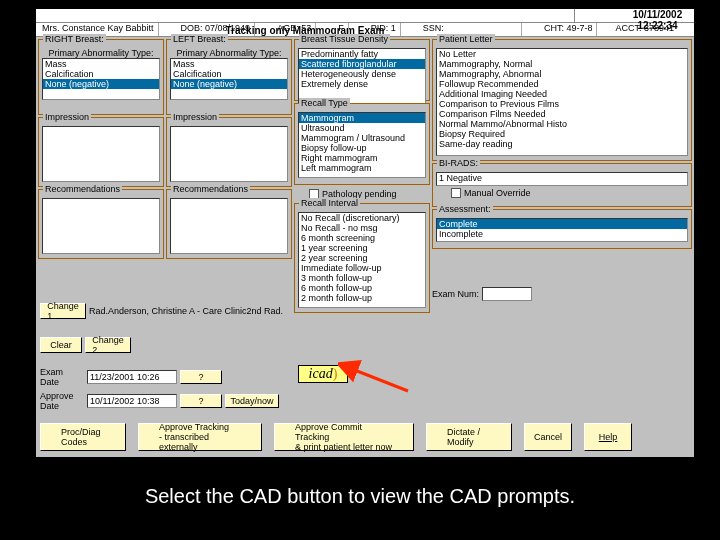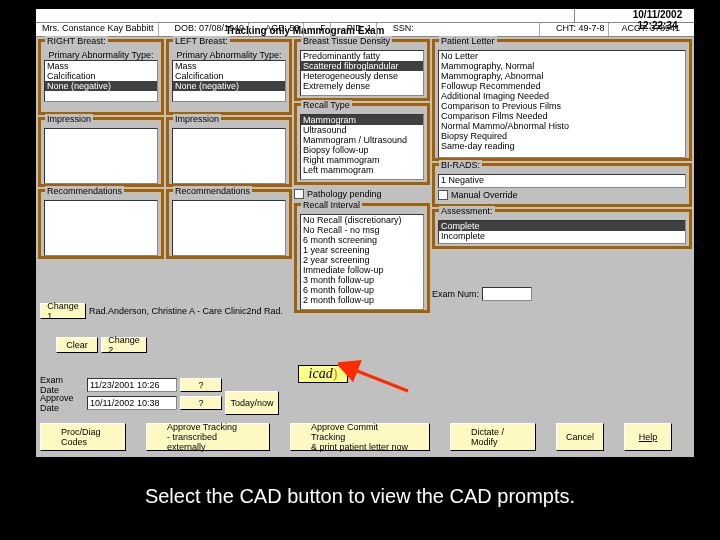--- a/index.html
+++ b/index.html
@@ -28,64 +28,64 @@
   .title-main { flex: 1; text-align: center; font-weight: bold; margin-top: 16px; }
   .title-ts { width: 120px; text-align: center; font-weight: bold; border-left: 1px solid #888; padding-left: 46px; }
   .info-row {
     display: flex;
     background: #fff;
     border-bottom: 1px solid #888;
     height: 14px;
     font-size: 9px;
     padding: 0 2px;
   }
-  .info-row span { margin-right: 12px; white-space: nowrap; }
+  .info-row span { margin-right: 18px; white-space: nowrap; }
   .info-seg { border-right: 1px solid #aaa; padding: 0 4px; }
   .panels {
     display: flex;
     padding: 2px 2px 2px 2px;
     gap: 2px;
     height: 280px;
   }
   .col { display: flex; flex-direction: column; gap: 2px; }
   .col1 { width: 126px; }
   .col2 { width: 126px; }
   .col3 { width: 136px; }
   .col4 { width: 140px; flex:1; }
 
   .group {
-    border: 3px solid #a16207;
+    border: 1px solid #a16207;
     background: #c0c0c0;
     position: relative;
     padding: 8px 3px 3px 3px;
   }
   .group-title {
     position: absolute;
     top: -6px; left: 4px;
     background: #c0c0c0;
     font-size: 9px;
     padding: 0 2px;
   }
   .listbox {
     background: #fff;
     border: 1px inset #888;
     font-size: 9px;
     overflow: hidden;
   }
   .listbox .item { padding: 0 2px; white-space: nowrap; overflow: hidden; }
-  .listbox .item.selected { background: #404040; color: #fff; }
+  .listbox .item.selected { background: #0369a1; color: #fff; }
   .textbox {
     background: #fff;
     border: 1px inset #888;
     height: 48px;
   }
   .impr-h { height: 56px; }
   .rec-h { height: 56px; }
 
-  .checkbox { font-size: 9px; display: flex; align-items: center; gap: 3px; margin: 2px 0; }
+  .checkbox { font-size: 9px; display: flex; align-items: center; gap: 3px; margin: 2px 15px; }
   .checkbox .box { width: 10px; height: 10px; background: #fff; border: 1px solid #555; }
 
   .bottom-area {
     position: absolute;
     left: 2px; right: 2px;
     top: 286px;
     bottom: 2px;
   }
   .btn {
     background: #fef9c3;
@@ -108,21 +108,21 @@
     overflow: hidden;
   }
   .lbl { font-size: 9px; }
 
   .row { display: flex; align-items: center; gap: 3px; margin-bottom: 2px; }
 
   .button-row {
     position: absolute;
     left: 2px; right: 2px; bottom: 4px;
     display: flex;
-    gap: 20px;
+    gap: 12px;
   }
   .button-row .btn { flex: 0 0 auto; height: 28px; }
 
   .icad-btn {
     position: absolute;
     background: #ffff88;
     border: 1px solid #000000;
     font-family: "Times New Roman", serif;
     font-size: 14px;
     font-style: italic;
@@ -203,21 +203,21 @@
       </div>
       <div class="group" style="height:70px">
         <div class="group-title">Recommendations</div>
         <div class="textbox rec-h"></div>
       </div>
     </div>
 
     <div class="col col3">
       <div class="group" style="height:62px">
         <div class="group-title">Breast Tissue Density</div>
-        <div class="listbox" style="height:46px">
+        <div class="listbox" style="height:64px">
           <div class="item">Predominantly fatty</div>
           <div class="item selected">Scattered fibroglandular</div>
           <div class="item">Heterogeneously dense</div>
           <div class="item">Extremely dense</div>
         </div>
       </div>
       <div class="group" style="height:82px">
         <div class="group-title">Recall Type</div>
         <div class="listbox" style="height:66px">
           <div class="item selected">Mammogram</div>
@@ -292,35 +292,35 @@
   <div class="bottom-area">
 
     <div class="row" style="position:absolute; left:2px; top:8px;">
       <div class="btn" style="width:46px;height:16px">Change 1</div>
       <div style="display:flex;flex-direction:row">
         <span class="lbl">Rad.</span>
         <span class="lbl">Anderson, Christine A - Care Clinic</span>
         <span class="lbl">2nd Rad.</span>
       </div>
     </div>
-    <div class="row" style="position:absolute; left:2px; top:42px;margin-left:16px;">
+    <div class="row" style="position:absolute; left:2px; top:42px;">
       <div class="btn" style="width:30px;height:16px">Clear</div>
       <div class="btn" style="width:46px;height:16px">Change 2</div>
     </div>
 
-    <div class="row" style="position:absolute; left:2px; top:80px;">
+    <div class="row" style="position:absolute; left:2px; top:72px;">
       <span class="lbl" style="width:44px">Exam Date</span>
       <div class="field" style="width:90px">11/23/2001 10:26</div>
       <div class="btn" style="width:14px;height:14px">?</div>
     </div>
     <div class="row" style="position:absolute; left:2px; top:96px;">
       <span class="lbl" style="width:44px">Approve Date</span>
       <div class="field" style="width:90px">10/11/2002 10:38</div>
       <div class="btn" style="width:14px;height:14px">?</div>
-      <div class="btn" style="width:54px;height:24px">Today/now</div>
+      <div class="btn" style="width:54px;height:14px">Today/now</div>
     </div>
 
     <div class="icad-btn" style="left:260px; top:70px">
       <span>icad</span><span style="color:#d08000;font-style:normal">)</span>
     </div>
 
     <svg class="arrow" style="left:300px; top:42px; width:80px; height:60px">
       <defs>
           <marker id="ah" markerWidth="8" markerHeight="8" refX="2" refY="4" orient="auto">
         <path d="M0,0 L8,4 L0,8 Z" fill="#ff2a00"></path>

